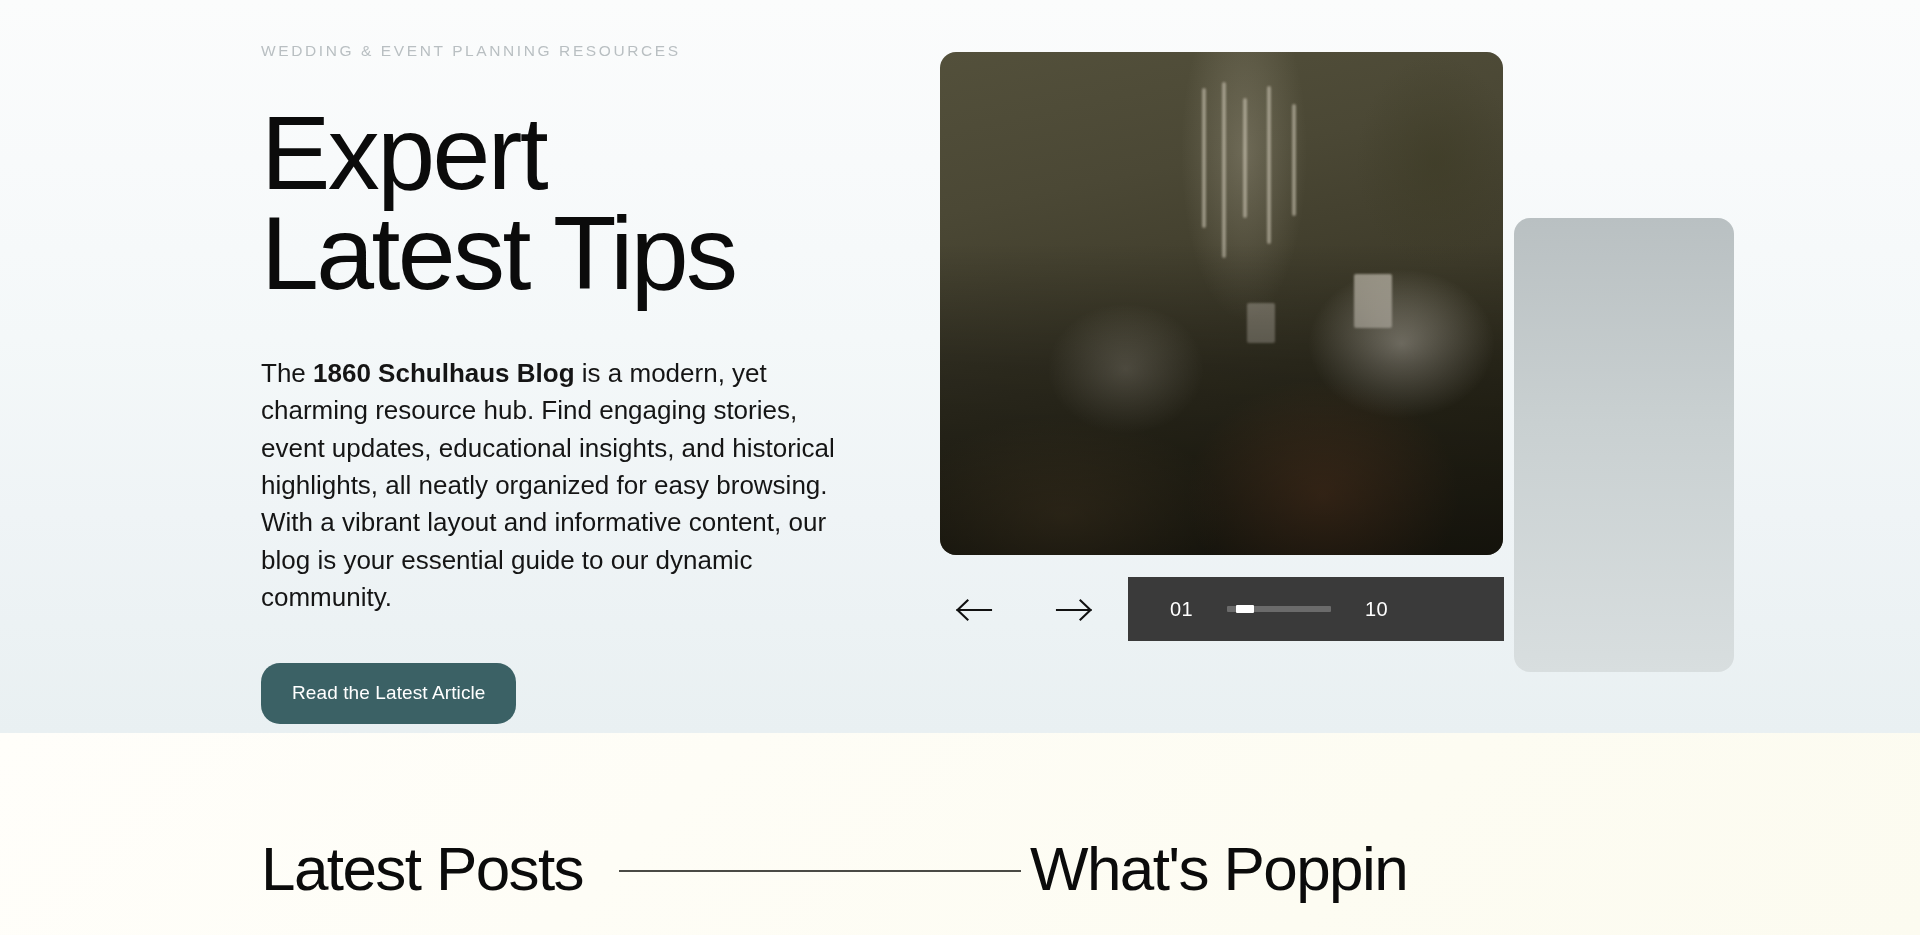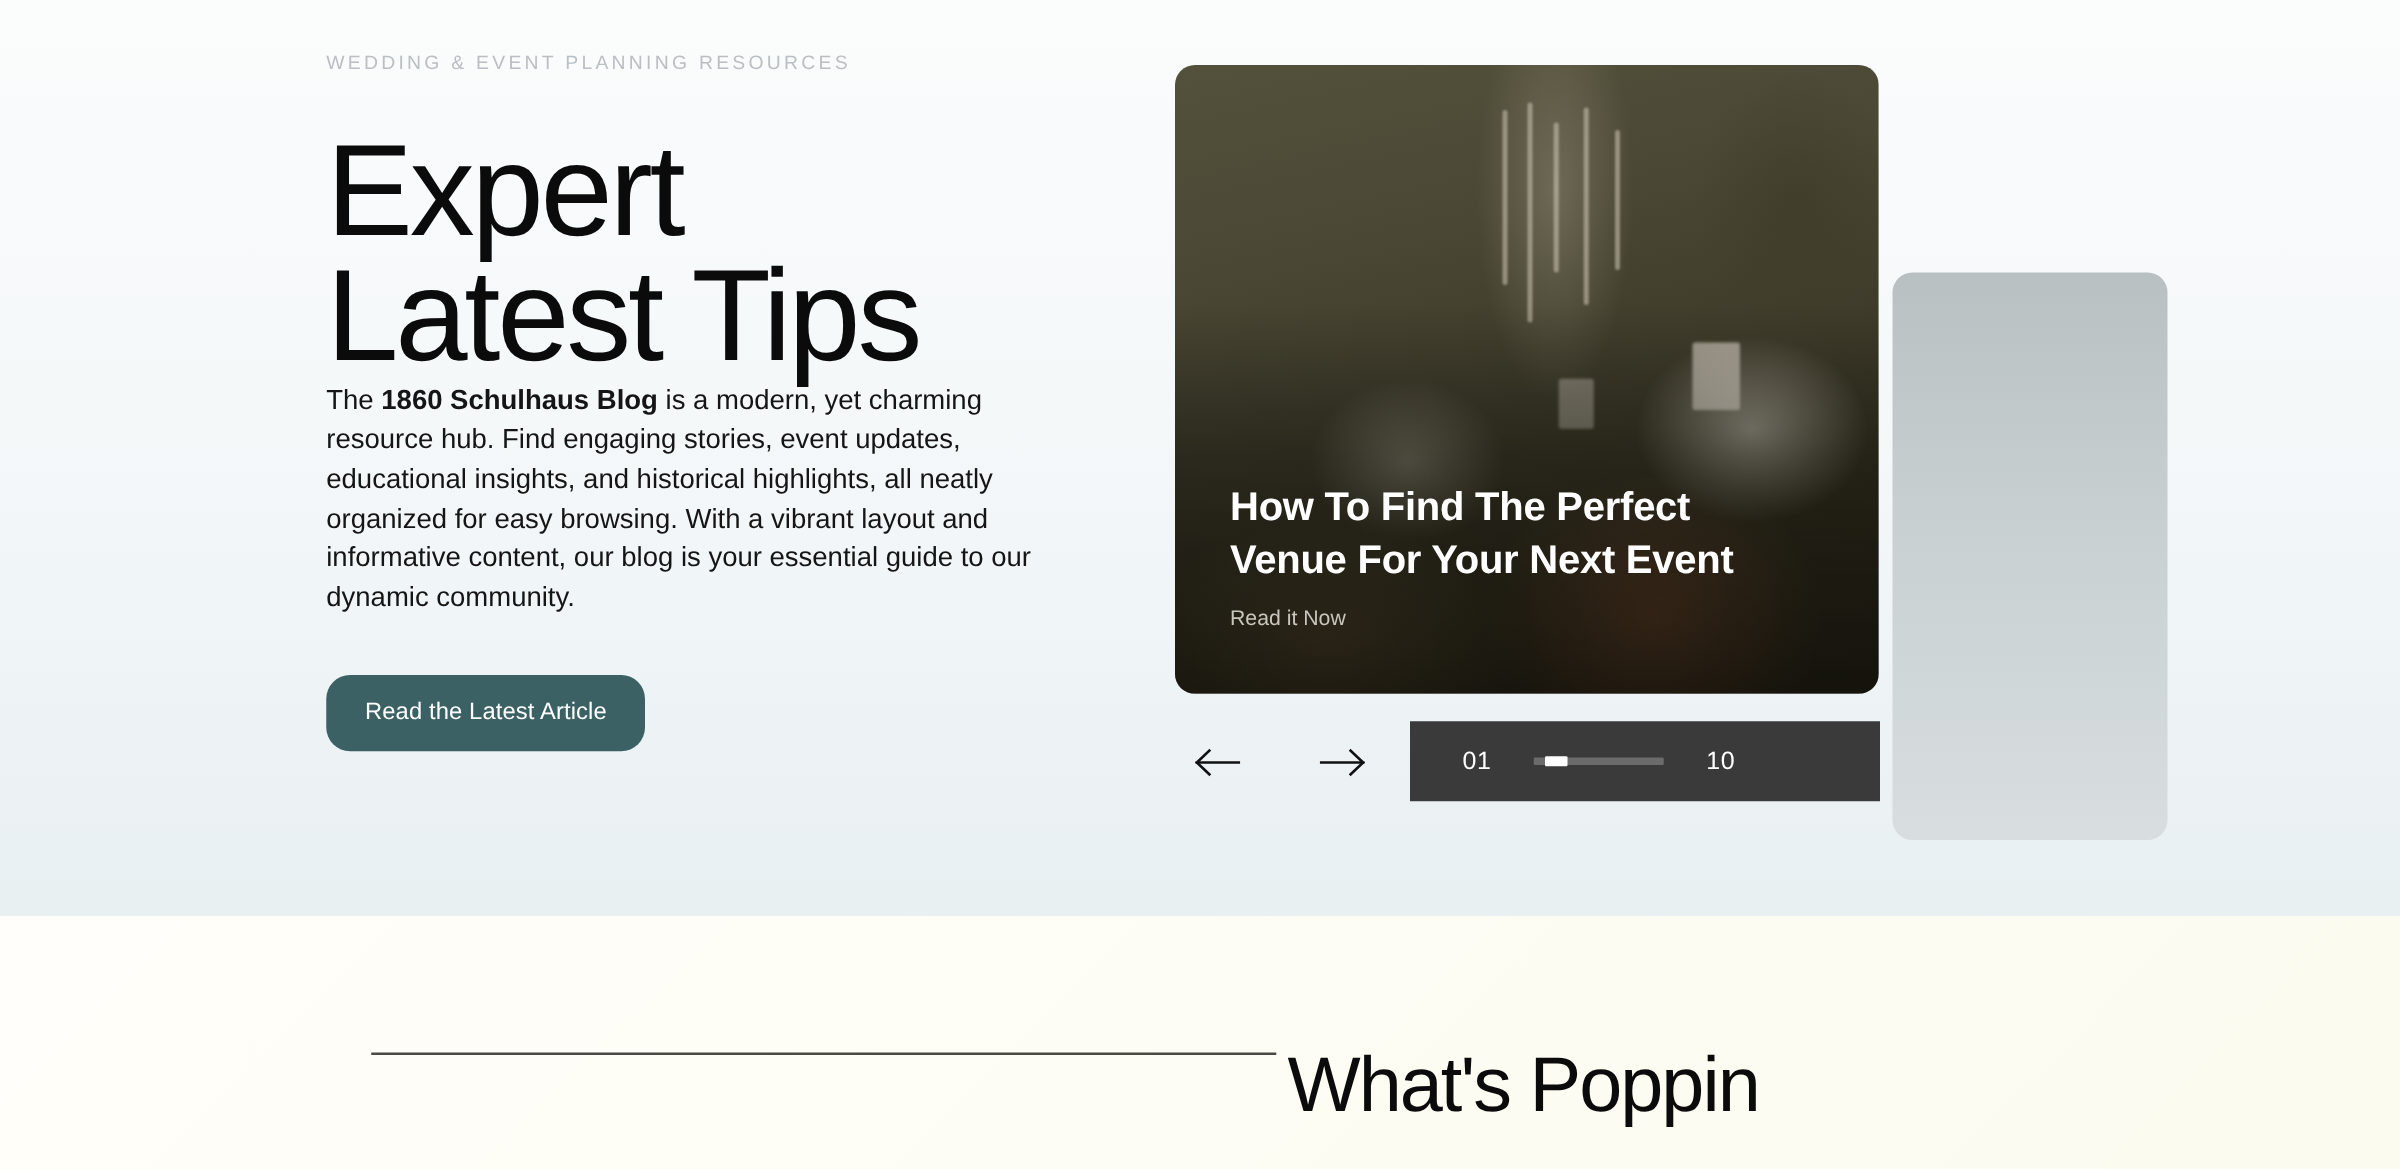--- a/index.html
+++ b/index.html
@@ -25,22 +25,22 @@
     font-size:15.5px; letter-spacing:2.6px; font-weight:400;
     color:#b9bfc2; text-transform:uppercase; white-space:nowrap;
   }
   .headline {
     margin-top:44px;
     font-size:104px; line-height:0.96; font-weight:400;
     letter-spacing:-2.6px; color:#0b0b0b;
   }
   .headline .l2 { display:block; }
   .hero-para {
-    width:578px;
-    font-size:22px; line-height:1.44; color:#151515; font-weight:400;
+    margin-top:51px; width:578px;
+    font-size:26px; line-height:1.44; color:#151515; font-weight:400;
   }
   .hero-para b { font-weight:700; }
   .cta-btn {
     display:inline-block; margin-top:46px;
     background:#3b6165; color:#ffffff;
     font-size:19px; font-weight:500;
     padding:19px 31px 20px 31px;
     border:none; border-radius:19px; cursor:pointer;
     letter-spacing:.1px;
   }
@@ -169,24 +169,20 @@
 
       <div class="card-main">
         <div class="card-photo">
           <span class="stem s1"></span>
           <span class="stem s2"></span>
           <span class="stem s3"></span>
           <span class="stem s4"></span>
           <span class="stem s5"></span>
           <span class="candle c1"></span>
           <span class="candle c2"></span>
-        </div>
-        <div class="card-text">
-          <div class="card-title">How To Find The Perfect Venue For Your Next Event</div>
-          <a class="card-link">Read it Now</a>
         </div>
       </div>
 
       <div class="nav-arrows">
         <span class="arrow">
           <svg width="42" height="30" viewBox="0 0 42 30" fill="none">
             <path d="M2.5 15 H36" stroke="#111" stroke-width="2.1" stroke-linecap="square"></path>
             <path d="M12.5 5.5 L2.5 15 L12.5 24.5" stroke="#111" stroke-width="2.1" fill="none" stroke-linecap="square" stroke-linejoin="miter"></path>
           </svg>
         </span>
@@ -204,18 +200,19 @@
           <div class="track-thumb" style="left: 8.6px;"></div>
         </div>
         <span class="count-num">10</span>
       </div>
 
     </div>
   </section>
 
   <section class="lower">
     <div class="latest-row">
+      <h2 class="latest-title">Latest Posts</h2>
       <span class="divider-line"></span>
     </div>
     <h2 class="poppin-title">What's Poppin</h2>
   </section>
 
 </div>
 
 </body></html>

